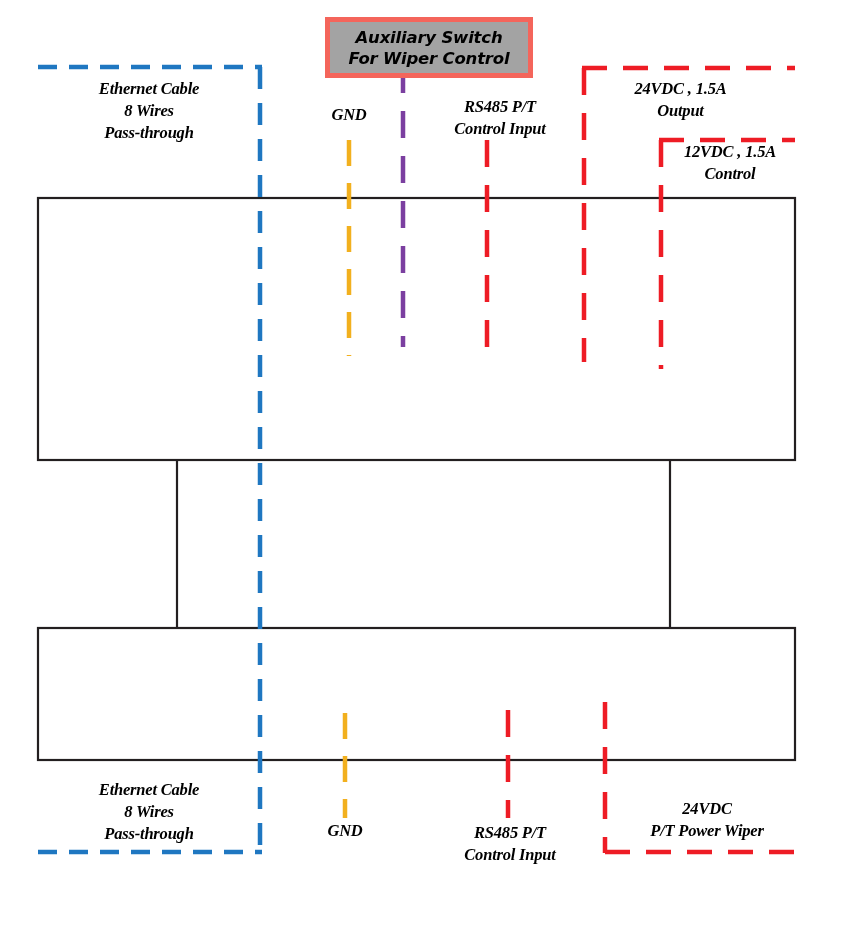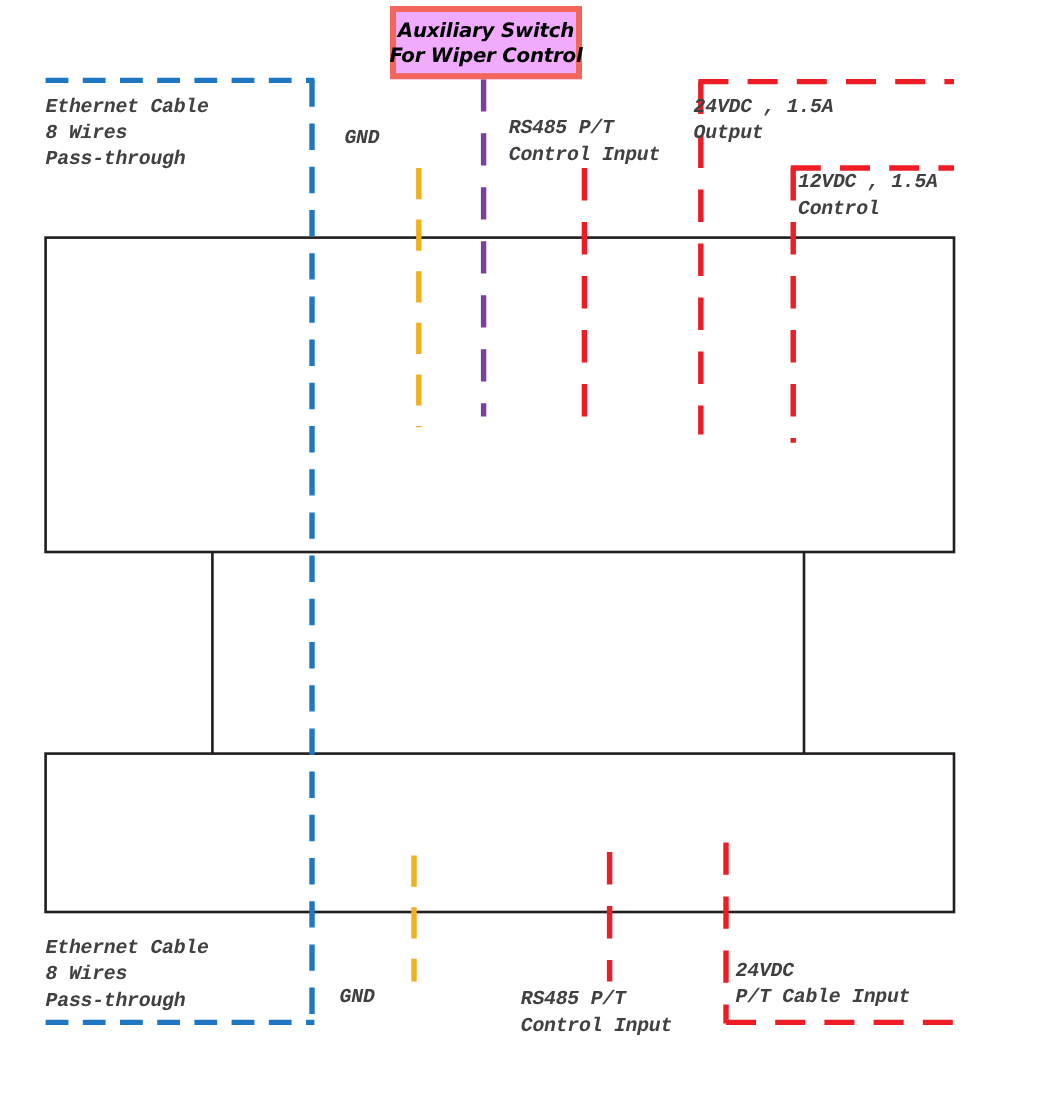--- a/index.html
+++ b/index.html
@@ -19,38 +19,38 @@
   }
   svg#diagram-svg {
     position: absolute;
     left: 0;
     top: 0;
     width: 864px;
     height: 930px;
   }
   .lbl {
     position: absolute;
-    font-family: Liberation Mono, monospace;
+    font-family: Liberation Serif, serif;
     font-style: italic;
     font-weight: bold;
     font-size: 16.5px;
     line-height: 22px;
-    color: #404040;
-    text-align: left;
+    color: #000000;
+    text-align: center;
     white-space: pre;
     letter-spacing: -0.2px;
   }
   .aux-box {
     position: absolute;
     left: 325px;
-    top: 5px;
-    width: 160px;
+    top: 17px;
+    width: 208px;
     height: 61px;
     border: 5px solid #F4655B;
-    background: #f0abfc;
+    background: #a3a3a3;
     box-sizing: border-box;
     display: flex;
     align-items: center;
     justify-content: center;
   }
   .aux-box .lbl-inner {
     font-family: "DejaVu Sans", sans-serif;
     font-style: italic;
     font-weight: bold;
     font-size: 16.5px;
@@ -133,15 +133,15 @@
   <div class="lbl" style="left:38px; top:779px; width:222px;">Ethernet Cable
 8 Wires
 Pass-through</div>
 
   <div class="lbl" style="left:283px; top:820px; width:124px;">GND</div>
 
   <div class="lbl" style="left:434px; top:822px; width:152px;">RS485 P/T
 Control Input</div>
 
   <div class="lbl" style="left:613px; top:798px; width:188px;">24VDC
-P/T Cable Input</div>
+P/T Power Wiper</div>
 
 </div>
 
 </body></html>

